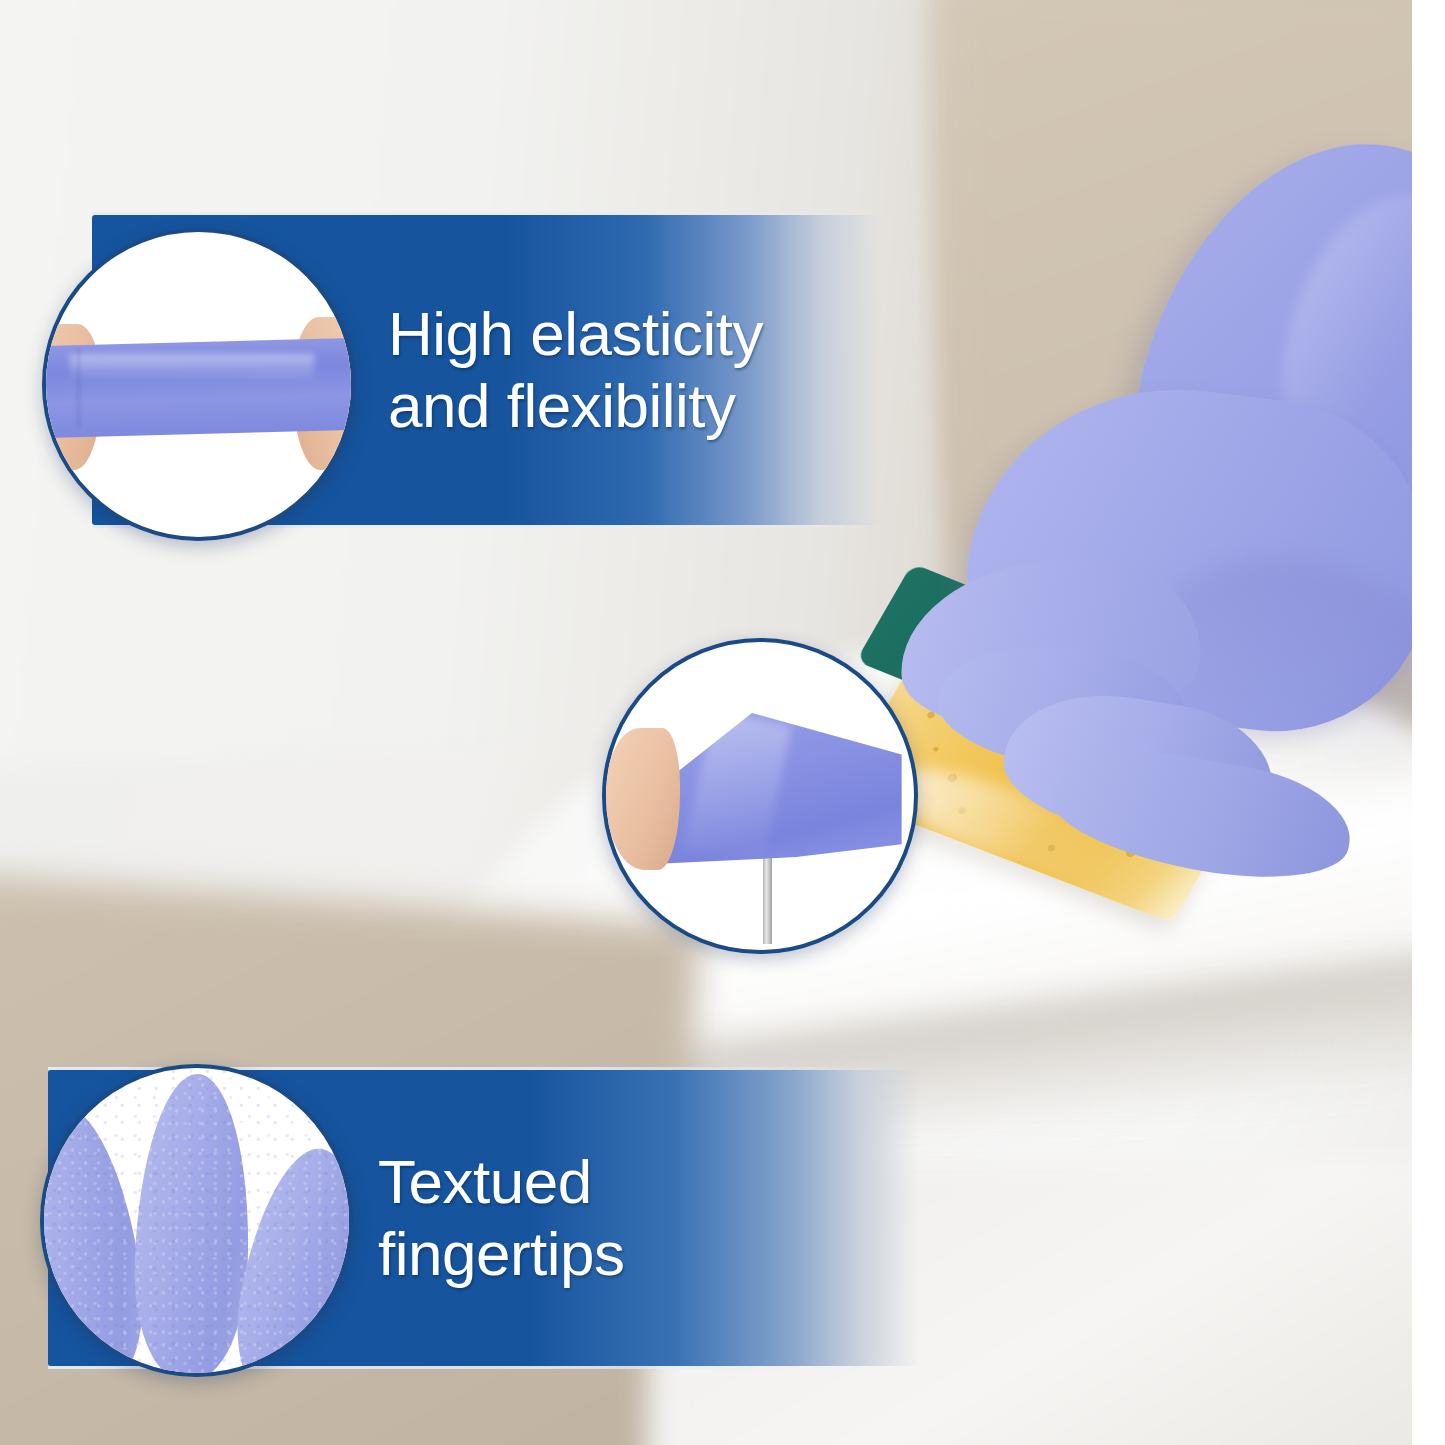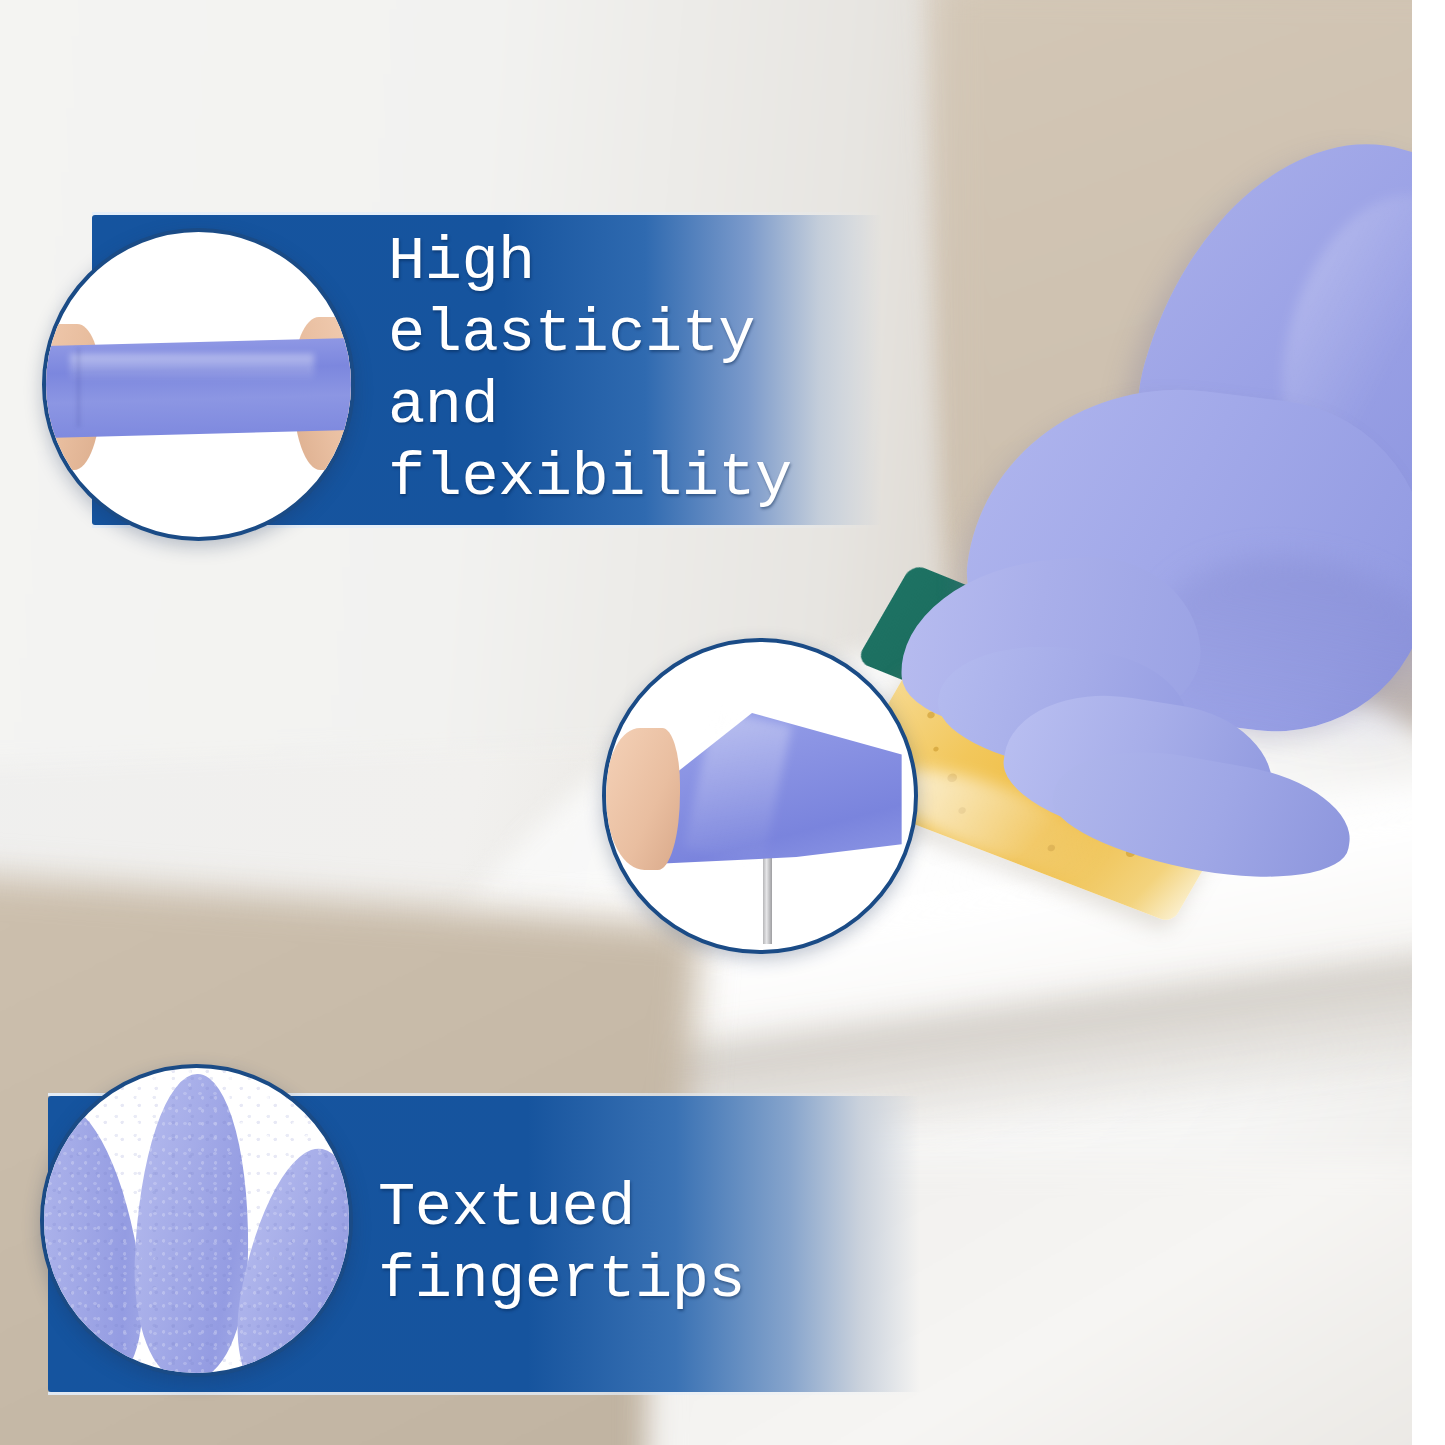--- a/index.html
+++ b/index.html
@@ -6,21 +6,21 @@
   html, body {
     margin: 0;
     padding: 0;
     background: #ffffff;
   }
   #stage {
     position: relative;
     width: 1412px;
     height: 1445px;
     overflow: hidden;
-    font-family: Liberation Mono, monospace;
+    font-family: Liberation Sans, sans-serif;
     background: #0369a1;
   }
 
   
   .bg-layer { position: absolute; inset: 0; }
 
   
   .bg-base {
     background:
       linear-gradient(104deg,
@@ -231,21 +231,21 @@
       rgba(200,196,186,0) 0%, rgba(106,134,180,.55) 12%,
       #3f72b4 22%, #1b579f 34%, #15549f 72%,
       #5b85be 86%, #b6c5d8 94%, rgba(232,231,228,0) 100%);
   }
   #banner-2 .banner-edge-top { top: -3px;
     background: linear-gradient(90deg, rgba(228,238,250,0) 0%, rgba(228,238,250,.9) 22%, rgba(228,238,250,.85) 72%, rgba(228,238,250,0) 100%); }
   #banner-2 .banner-edge-bot { bottom: -3px;
     background: linear-gradient(90deg, rgba(228,238,250,0) 0%, rgba(228,238,250,.9) 22%, rgba(228,238,250,.85) 72%, rgba(228,238,250,0) 100%); }
 
   
-  #banner-3 { left: 48px; top: 1096px; width: 872px; height: 296px; }
+  #banner-3 { left: 48px; top: 1070px; width: 872px; height: 296px; }
   #banner-3 .banner-bg {
     background: linear-gradient(90deg,
       #15549f 0%, #16549e 55%, #3a72b4 72%,
       #86a4cc 85%, #c9d1dc 93%, rgba(235,234,231,0) 100%);
   }
   #banner-3 .banner-edge-top { top: -3px;
     background: linear-gradient(90deg, rgba(228,238,250,.95) 0%, rgba(228,238,250,.8) 62%, rgba(228,238,250,0) 100%); }
   #banner-3 .banner-edge-bot { bottom: -3px;
     background: linear-gradient(90deg, rgba(228,238,250,.9) 0%, rgba(228,238,250,.75) 62%, rgba(228,238,250,0) 100%); }
 

